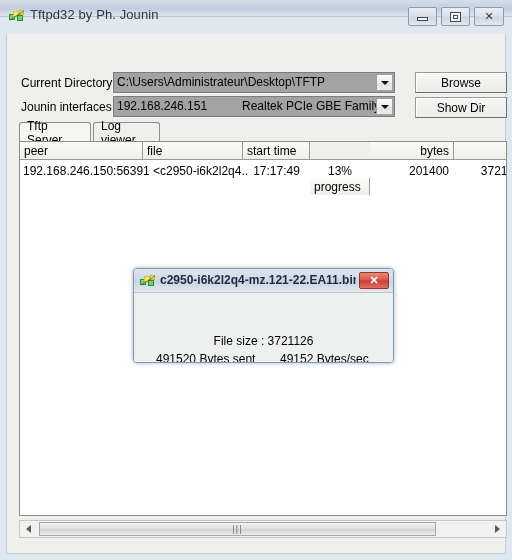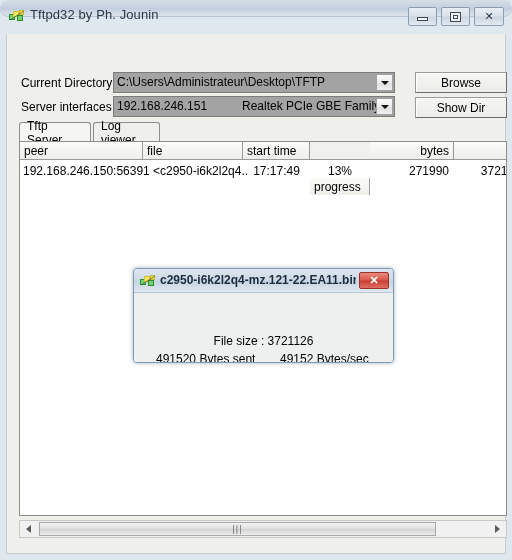--- a/index.html
+++ b/index.html
@@ -22,21 +22,20 @@
   }
 
   
   #title-bar {
     position: absolute;
     left: 0; top: 0;
     width: 512px; height: 17px;
     background: linear-gradient(to bottom, #d5dde7 0%, #c6d2e0 45%, #c2cede 55%, #dde5ee 100%);
     border-bottom: 1px solid #b7c3d2;
     box-sizing: border-box;
-    border-radius: 14px;
   }
   #title-text {
     position: absolute;
     left: 30px; top: 7px;
     font-size: 13px;
     color: #2a3744;
     letter-spacing: 0.1px;
     white-space: nowrap;
   }
   .app-icon {
@@ -414,21 +413,21 @@
   <div id="client-area">
 
     <div class="form-label" id="lbl-current-directory">Current Directory</div>
     <div class="combo" id="combo-directory">
       <div class="combo-text">C:\Users\Administrateur\Desktop\TFTP</div>
       <div class="combo-arrow">
           <div class="tri-down"></div>
         </div>
     </div>
 
-    <div class="form-label" id="lbl-server-interfaces">Server interfaces</div>
+    <div class="form-label" id="lbl-server-interfaces">Jounin interfaces</div>
     <div class="combo" id="combo-interface">
       <div class="combo-text">192.168.246.151</div>
       <div class="combo-text2">Realtek PCIe GBE Family C</div>
       <div class="combo-arrow">
           <div class="tri-down"></div>
         </div>
     </div>
 
     <div class="win-btn" id="btn-browse">Browse</div>
     <div class="win-btn" id="btn-show-dir">Show Dir</div>
@@ -446,21 +445,21 @@
         <div class="th" style="left:290px; width:60px;margin-top:36px;">progress</div>
         <div class="th right" style="left:350px; width:84px;">bytes</div>
         <div class="th right" style="left:434px; width:84px;">tot</div>
       </div>
 
       <div>
         <div class="td" style="left:3px;   top:21px; width:126px;">192.168.246.150:56391</div>
         <div class="td" style="left:133px; top:21px; width:95px;">&lt;c2950-i6k2l2q4...</div>
         <div class="td center" style="left:223px; top:21px; width:67px;">17:17:49</div>
         <div class="td center" style="left:290px; top:21px; width:60px;">13%</div>
-        <div class="td right" style="left:350px; top:21px; width:79px;">271990</div>
+        <div class="td right" style="left:350px; top:21px; width:79px;">201400</div>
         <div class="td right" style="left:434px; top:21px; width:66px;">372112</div>
       </div>
     </div>
 
     <div id="hscroll">
       <div class="sb-arrow" id="sb-left">
           <div class="tri-left"></div>
         </div>
       <div id="sb-thumb">
         <span id="sb-grip">|||</span>

